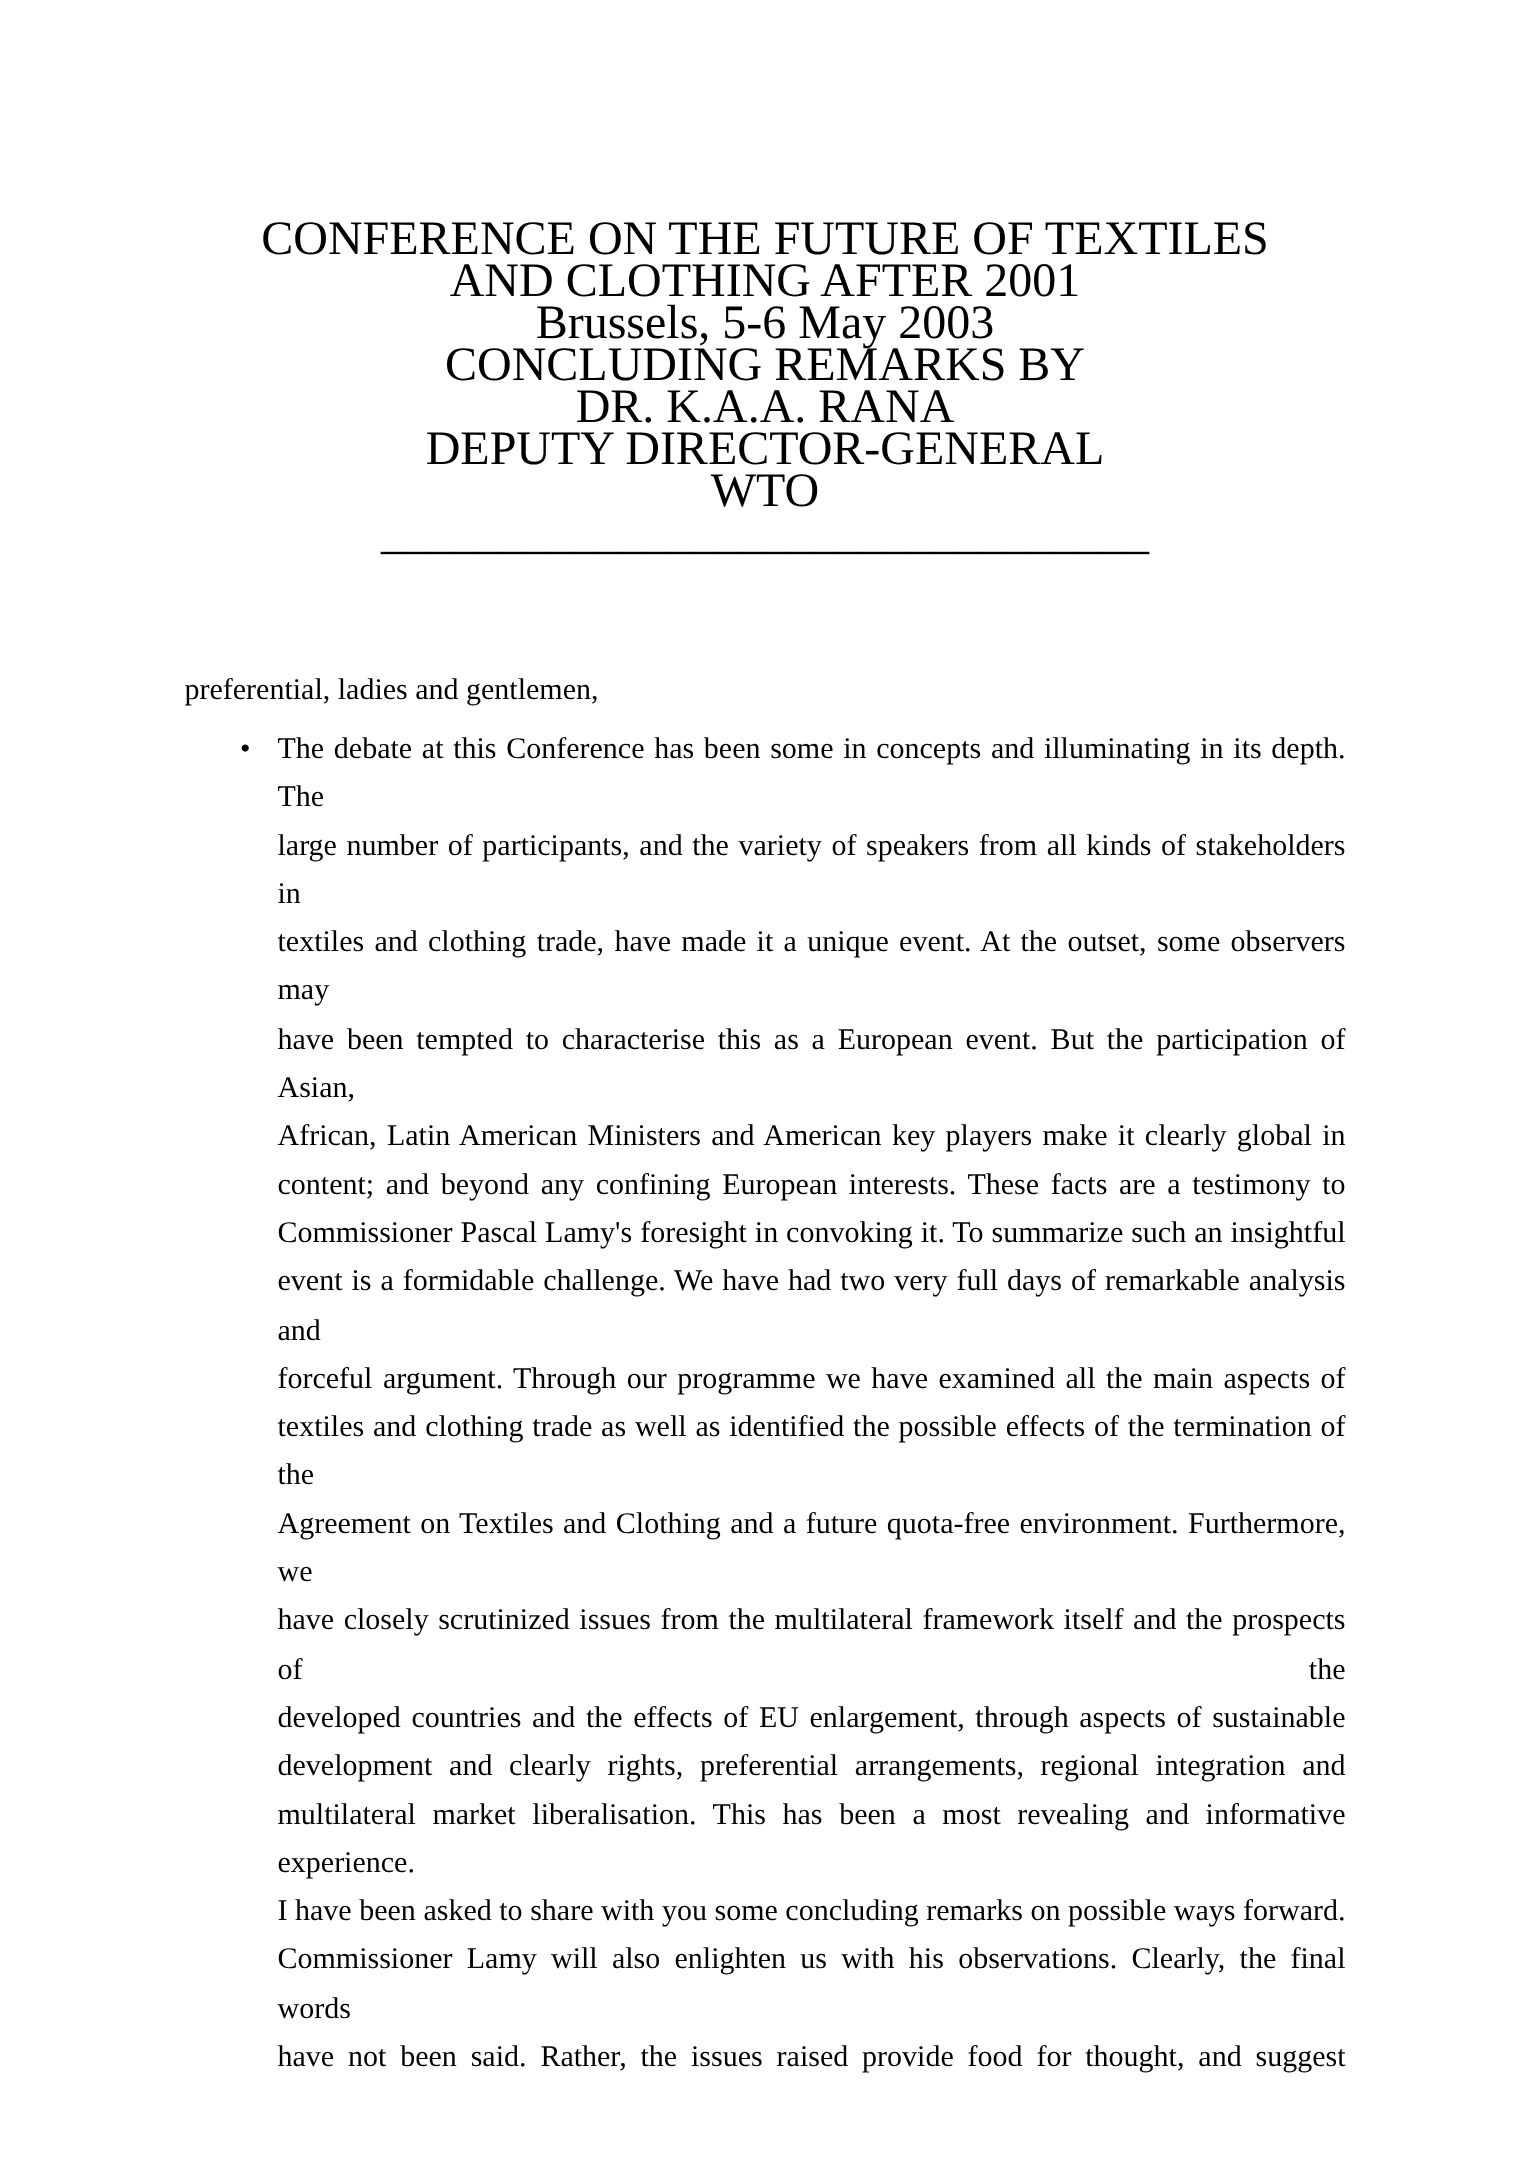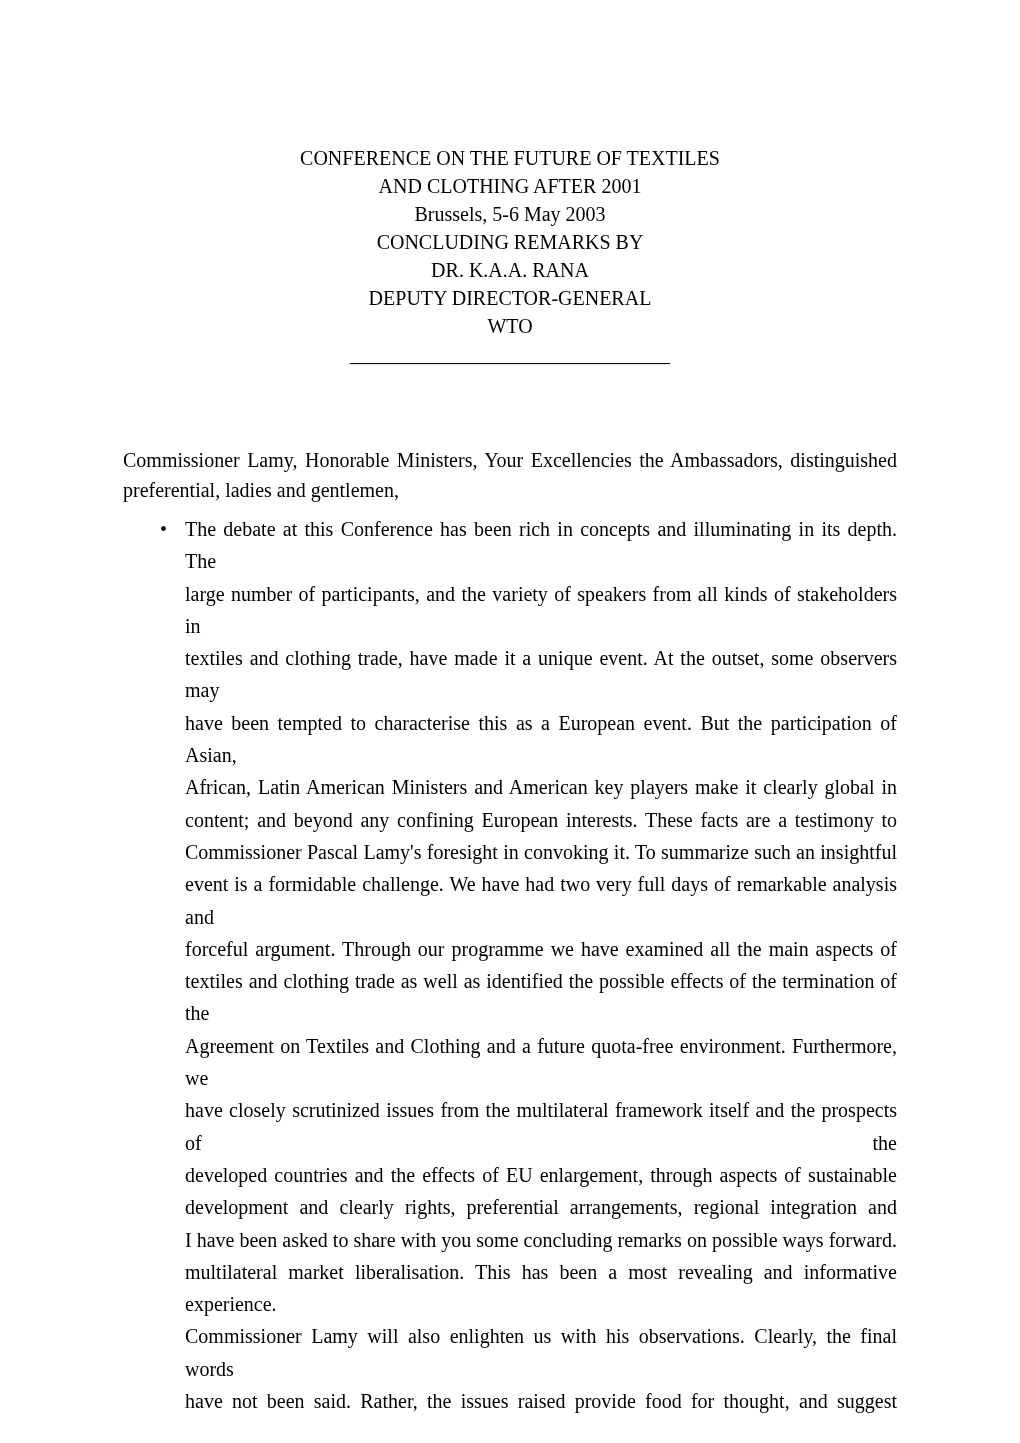--- a/index.html
+++ b/index.html
@@ -20,21 +20,21 @@
     inset: 0;
     background: #ffffff;
   }
   
   .heading {
     position: absolute;
     left: 123px;
     top: 144px;
     width: 774px;
     text-align: center;
-    font-size: 20px;
+    font-size: 32px;
     line-height: 28px;
     white-space: nowrap;
   }
   .h-line { height: 28px; }
   .h-gap-before { }
   .h-rule {
     letter-spacing: 0;
   }
   
   .bodytext {
@@ -80,41 +80,40 @@
     <div class="h-line h-gap-before">Brussels, 5-6 May 2003</div>
     <div class="h-line h-gap-before">CONCLUDING REMARKS BY</div>
     <div class="h-line">DR. K.A.A. RANA</div>
     <div class="h-line">DEPUTY DIRECTOR-GENERAL</div>
     <div class="h-line">WTO</div>
     <div class="h-line h-rule">________________________________</div>
   </div>
 
   <div class="bodytext">
     <div class="salutation">
-        <div class="tline">Commissioner Lamy, Honorable Ministers, Your Excellencies the Ambassadors, distinguished</div>
         <div class="tline lastline">preferential, ladies and gentlemen,</div>
       </div>
     <div class="bullet-para">
       <span class="bullet-marker">•</span>
       <div>
-          <div class="tline">The debate at this Conference has been rich in concepts and illuminating in its depth.  The</div>
+          <div class="tline">The debate at this Conference has been some in concepts and illuminating in its depth.  The</div>
           <div class="tline">large number of participants, and the variety of speakers from all kinds of stakeholders in</div>
           <div class="tline">textiles and clothing trade, have made it a unique event.   At the outset, some observers may</div>
           <div class="tline">have been tempted to characterise this as a European event.  But the participation of Asian,</div>
           <div class="tline">African, Latin American Ministers and American key players make it clearly global in</div>
           <div class="tline">content; and beyond any confining European interests.  These facts are a testimony to</div>
           <div class="tline">Commissioner Pascal Lamy's foresight in convoking it.  To summarize such an insightful</div>
           <div class="tline">event is a formidable challenge.  We have had two very full days of remarkable analysis and</div>
           <div class="tline">forceful argument.   Through our programme we have examined all the main aspects of</div>
           <div class="tline">textiles and clothing trade as well as identified the possible effects of the termination of the</div>
           <div class="tline">Agreement on Textiles and Clothing and a future quota-free environment.  Furthermore, we</div>
           <div class="tline">have closely scrutinized issues from the multilateral framework itself and the prospects of the</div>
           <div class="tline">developed countries and the effects of EU enlargement, through aspects of sustainable</div>
           <div class="tline">development and clearly rights, preferential arrangements, regional integration and</div>
+          <div class="tline">multilateral market liberalisation.  This has been a most revealing and informative experience.</div>
           <div class="tline">I have been asked to share with you some concluding remarks on possible ways forward.</div>
-          <div class="tline">multilateral market liberalisation.  This has been a most revealing and informative experience.</div>
           <div class="tline">Commissioner Lamy will also enlighten us with his observations.  Clearly, the final words</div>
           <div class="tline">have not been said.   Rather, the issues raised provide food for thought, and suggest</div>
         </div>
     </div>
   </div>
 
 </div>
 
 </body></html>

